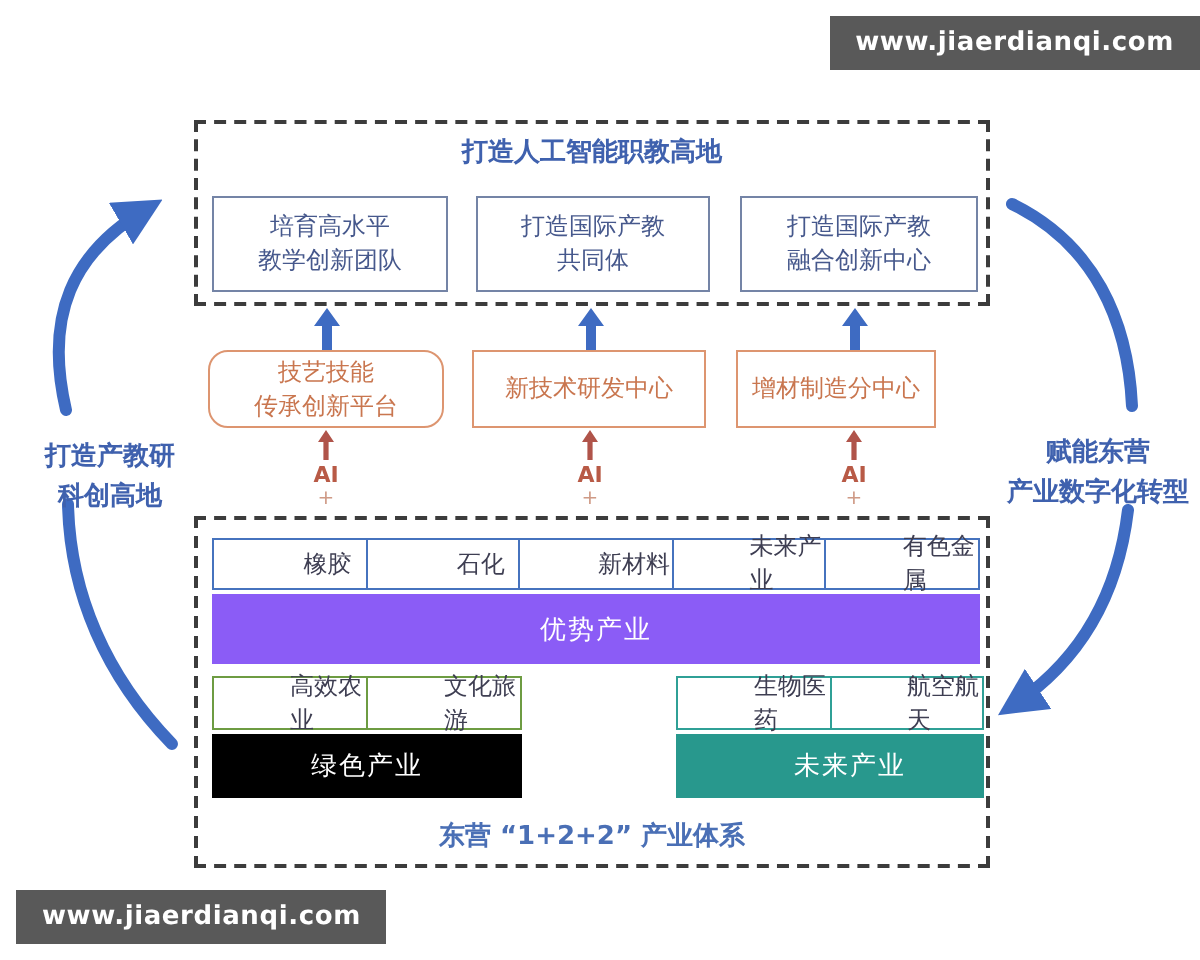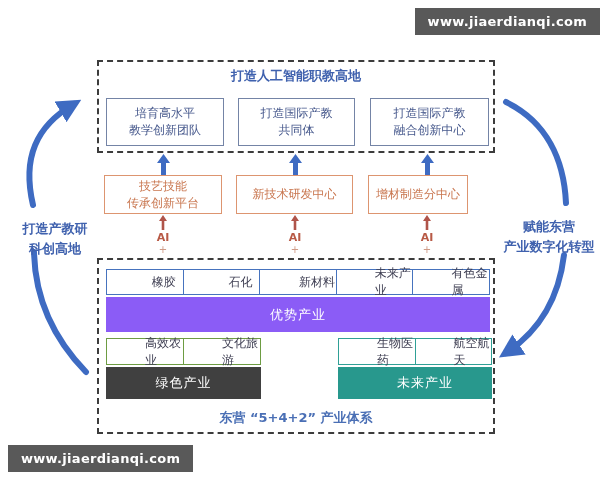--- a/index.html
+++ b/index.html
@@ -20,21 +20,21 @@
   .edu-b1 { left:7px;  width:118px; }
   .edu-b2 { left:139px; width:117px; }
   .edu-b3 { left:271px; width:119px; }
 
   .stub-arrow { position:absolute; top:154px; width:13px; height:22px; }
   .stub-1 { left:157px; } .stub-2 { left:289px; } .stub-3 { left:421px; }
 
   .plat-box { position:absolute; top:175px; height:39px; border:1px solid #dd9570; background:#fff;
     color:#c9764f; font-size:12px; line-height:1.35; display:flex; align-items:center;
     justify-content:center; text-align:center; white-space:pre-line; }
-  .plat-b1 { left:104px; width:118px; }
+  .plat-b1 { left:104px; width:118px;border-radius:10px; }
   .plat-b2 { left:236px; width:117px; }
   .plat-b3 { left:368px; width:100px; }
 
   .ai-connector { position:absolute; top:215px; width:40px; display:flex; flex-direction:column;
     align-items:center; text-align:center; }
   .ai-c1 { left:143px; } .ai-c2 { left:275px; } .ai-c3 { left:407px; }
   .ai-label { color:#b85a46; font-size:11px; font-weight:700; line-height:13px; margin-top:1px; }
   .plus-label { color:#cf9a86; font-size:10px; line-height:11px; }
 
   .ind-zone { left:97px; top:258px; width:398px; height:176px; }
@@ -45,21 +45,21 @@
   .bar { color:#fff; font-size:13px; font-weight:500; letter-spacing:1px; display:flex;
     align-items:center; justify-content:center; }
   .adv-bar { position:absolute; left:7px; top:37px; width:384px; height:35px; background:#8b5cf6; }
   .sub-group { position:absolute; top:78px; }
   .grp-green { left:7px; width:155px; }
   .grp-future { left:239px; width:154px; }
   .sub-cells { display:flex; height:27px; }
   .grp-green .cell { border-color:#6d9c42; }
   .grp-future .cell { border-color:#2fa096; }
   .sub-bar { margin-top:2px; height:32px; }
-  .bar-green { background:#404040; }
+  .bar-green { background:#000000; }
   .bar-teal { background:#28988d;padding-left:20px; }
   .ind-caption { position:absolute; left:0; right:0; bottom:5px; text-align:center;
     color:#4a6fb5; font-size:13px; font-weight:600; }
 
   .side-label { position:absolute; text-align:center; color:#3f61ae; font-size:13px;
     font-weight:600; line-height:1.5; white-space:pre-line; }
   .side-left { left:2px; top:219px; width:106px; }
   .side-right { left:498px; top:217px; width:102px; }
 
   .curves { position:absolute; left:0; top:0; width:600px; height:480px; pointer-events:none; }
@@ -157,16 +157,16 @@
     </div>
 
     <div class="sub-group grp-future">
       <div class="sub-cells">
         <div class="cell">生物医药</div>
         <div class="cell">航空航天</div>
       </div>
       <div class="bar sub-bar bar-teal">未来产业</div>
     </div>
 
-    <div class="ind-caption">东营 “5+4+2” 产业体系</div>
+    <div class="ind-caption">东营 “1+2+2” 产业体系</div>
   </div>
 
 </div>
 
 </body></html>

